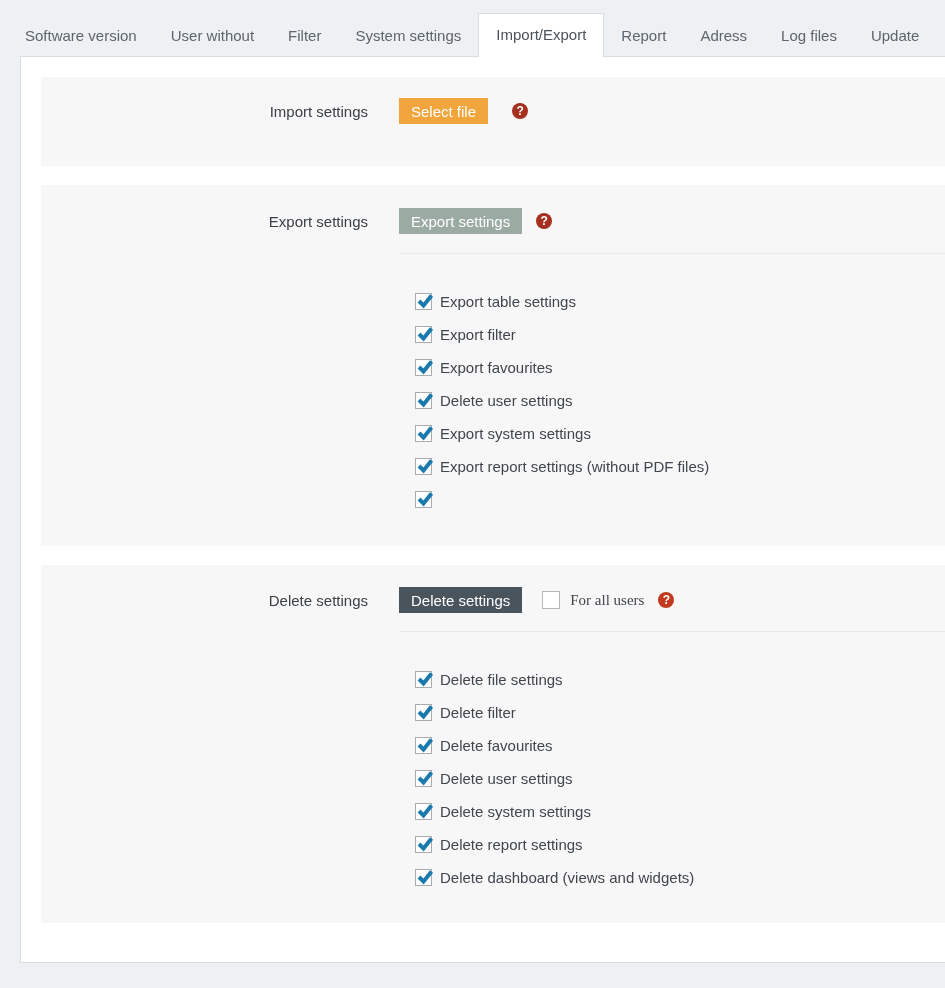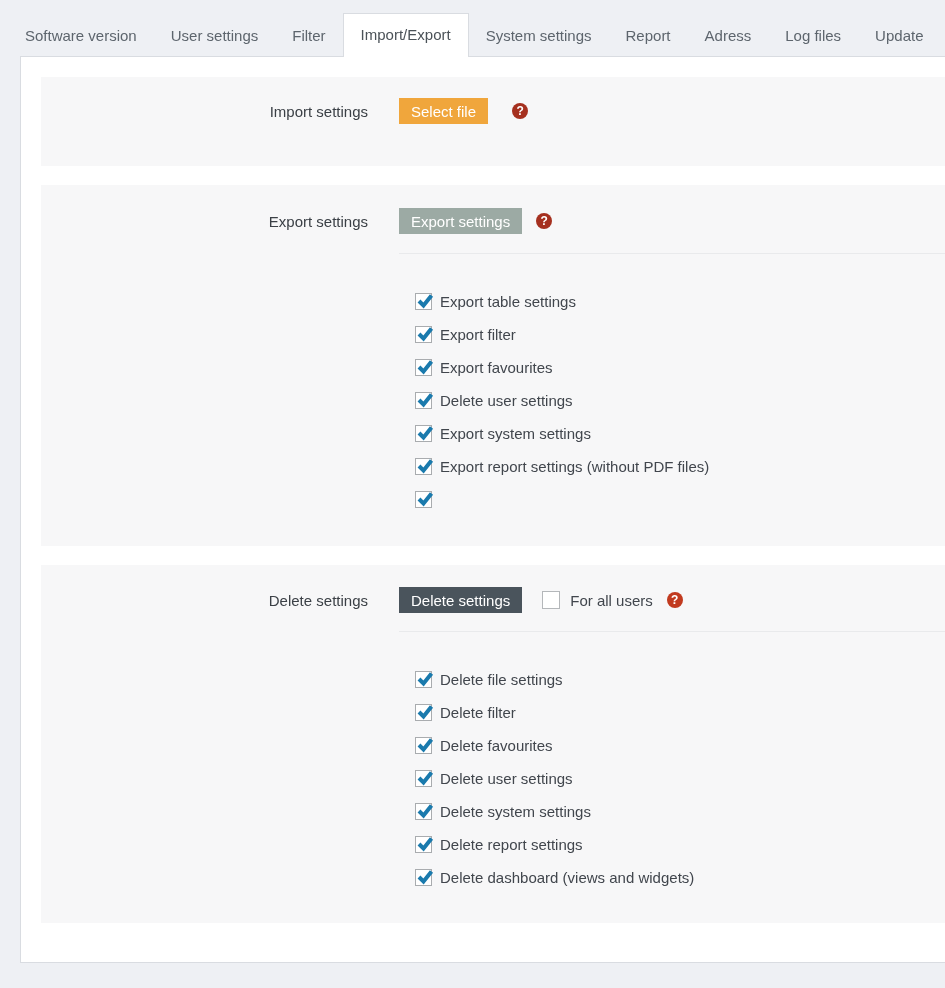--- a/index.html
+++ b/index.html
@@ -71,31 +71,31 @@
     border:1px solid #a9acaf;position:relative;flex:none;cursor:pointer;
   }
   .checkbox .check{
     position:absolute;left:0px;top:-2px;width:18px;height:18px;
   }
   .checkbox-large{width:18px;height:18px;border-color:#b4b7ba;}
   .check-label{
     margin-left:8px;font-size:15px;color:#41464d;cursor:pointer;white-space:nowrap;
   }
   .forall{display:flex;align-items:center;margin-left:20px;}
-  .forall .check-label{margin-left:10px;}
+  .forall .check-label{margin-left:10px;font-family:Liberation Serif, serif;}
 </style>
 </head>
 <body>
 
 <div class="tabbar">
   <div class="tab">Software version</div>
-  <div class="tab">User settings</div>
+  <div class="tab">User without</div>
   <div class="tab">Filter</div>
+  <div class="tab">System settings</div>
   <div class="tab active">Import/Export</div>
-  <div class="tab">System settings</div>
   <div class="tab">Report</div>
   <div class="tab">Adress</div>
   <div class="tab">Log files</div>
   <div class="tab">Update</div>
 </div>
 
 <div class="panel">
 
   <div class="section sec-import">
     <div class="sec-header">

